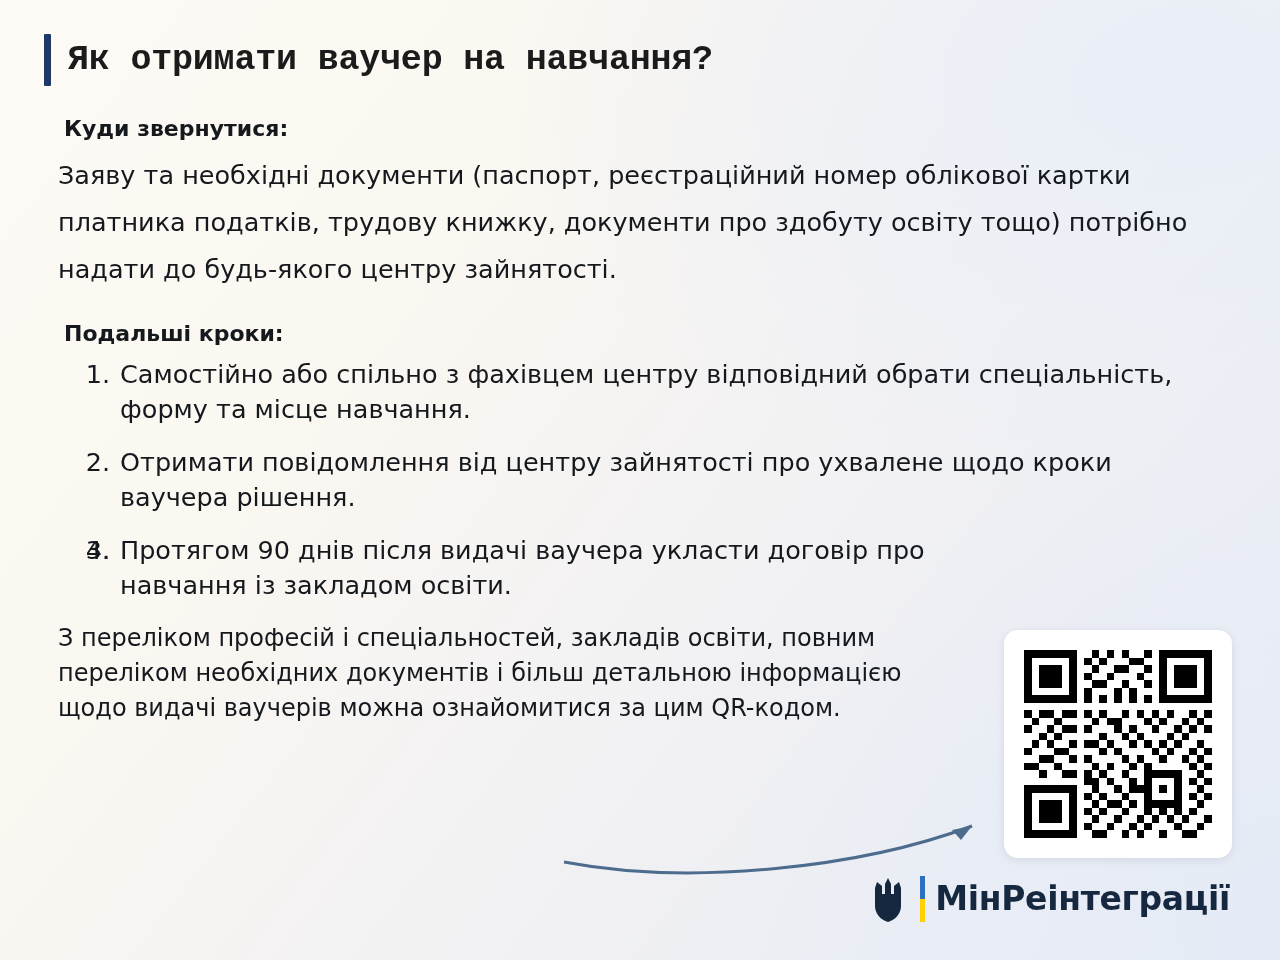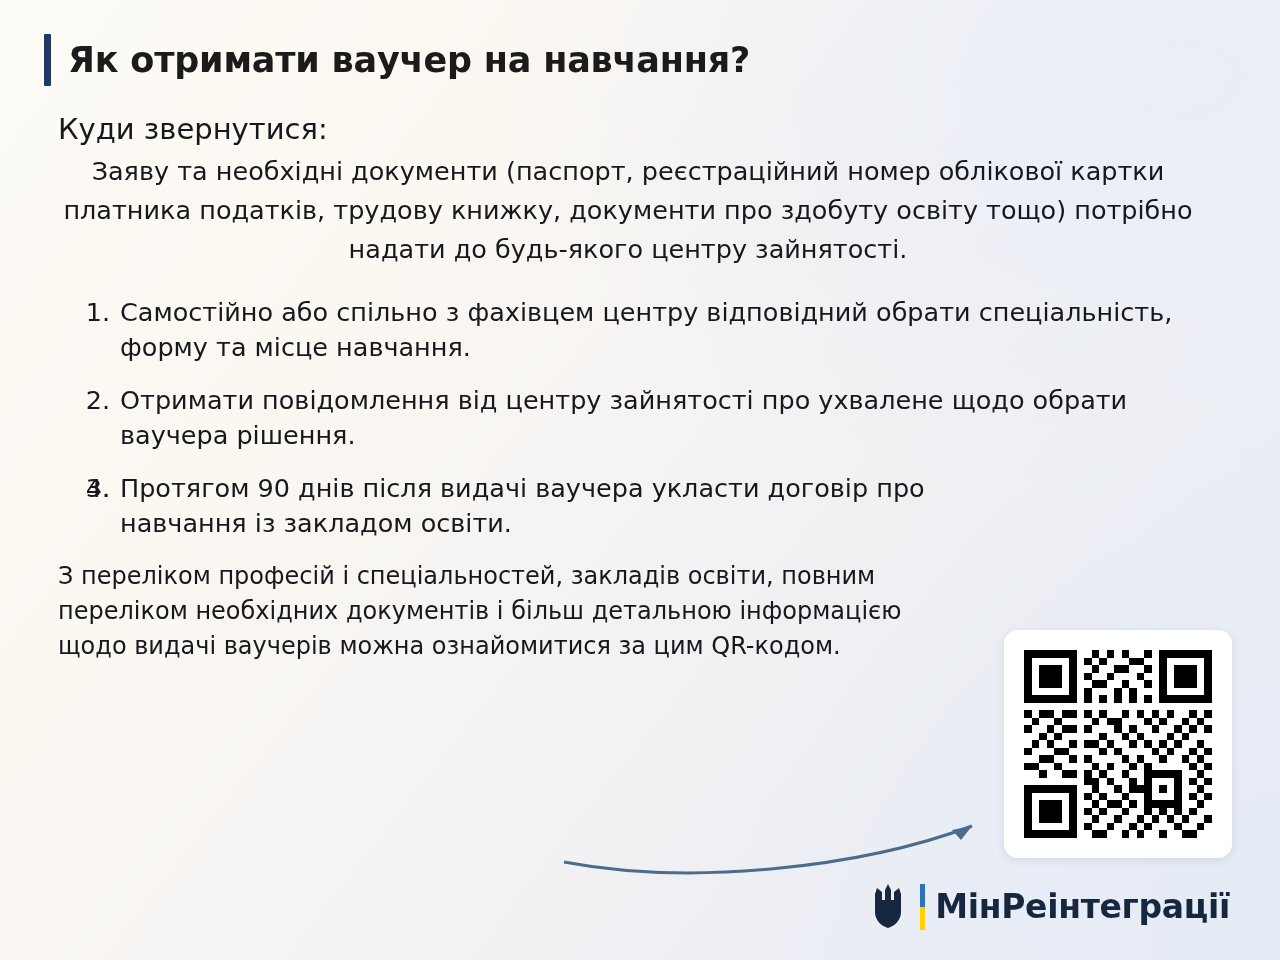--- a/index.html
+++ b/index.html
@@ -24,20 +24,21 @@
       linear-gradient(128deg, #fdfbf6 0%, #fbf7f1 30%, #f3f2f3 55%, #eceef4 78%, #e8ecf5 100%);
   }
 
   
   .title-row {
     position: absolute;
     left: 44px;
     top: 34px;
     display: flex;
     align-items: stretch;
+    font-family: Liberation Mono, monospace;
   }
   .title-bar {
     width: 7px;
     background: #1f3864;
     margin-right: 17px;
     border-radius: 1px;
   }
   .title-text {
     font-size: 35px;
     font-weight: bold;
@@ -48,33 +49,32 @@
   }
 
   
   .content {
     position: absolute;
     left: 58px;
     top: 110px;
     width: 1160px;
   }
   .section-head {
-    font-size: 29px;
-    font-weight: normal;
+    font-size: 22px;
+    font-weight: bold;
     color: #15181c;
     line-height: 38px;
-    margin: 0 0 4px 0;
+    margin: 0 0 4px 6px;
   }
   .para {
     font-size: 25.5px;
     color: #15181c;
-    line-height: 39px;
+    line-height: 47px;
     margin: 0;
     max-width: 1140px;
-    text-align: center;
   }
   .gap-1 { height: 22px; }
 
   ol.steps {
     margin: 4px 0 0 0;
     padding: 0;
     list-style: none;
     counter-reset: stepcount;
   }
   ol.steps > li {
@@ -131,21 +131,21 @@
     height: 90px;
     pointer-events: none;
   }
 
   
   .logo {
     position: absolute;
     right: 50px;
     bottom: 30px;
     display: flex;
-    align-items: flex-end;
+    align-items: flex-start;
     height: 54px;
   }
   .tryzub {
     width: 40px;
     height: 48px;
     margin-right: 12px;
   }
   .logo-divider {
     width: 5px;
     height: 46px;
@@ -170,29 +170,30 @@
     <div class="title-text">Як отримати ваучер на навчання?</div>
   </div>
 
   <div class="content">
 
     <div class="section-head">Куди звернутися:</div>
     <p class="para">Заяву та необхідні документи (паспорт, реєстраційний номер облікової картки платника податків, трудову книжку, документи про здобуту освіту тощо) потрібно надати до будь-якого центру зайнятості.</p>
 
     <div class="gap-1"></div>
 
+    <div class="section-head">Подальші кроки:</div>
 
     <ol class="steps">
       <li>
         <span class="num">1.</span>
         <span>Самостійно або спільно з фахівцем центру відповідний обрати спеціальність, форму та місце навчання.</span>
       </li>
       <li>
         <span class="num">2.</span>
-        <span>Отримати повідомлення від центру зайнятості про ухвалене щодо обрати ваучера рішення.</span>
+        <span>Отримати повідомлення від центру зайнятості про ухвалене щодо кроки ваучера рішення.</span>
       </li>
       <li class="step-3">
         <span class="num">3.</span>
       </li>
       <li class="step-4">
         <span class="num">4.</span>
         <span>Протягом 90 днів після видачі ваучера укласти договір про навчання із закладом освіти.</span>
       </li>
     </ol>
 

